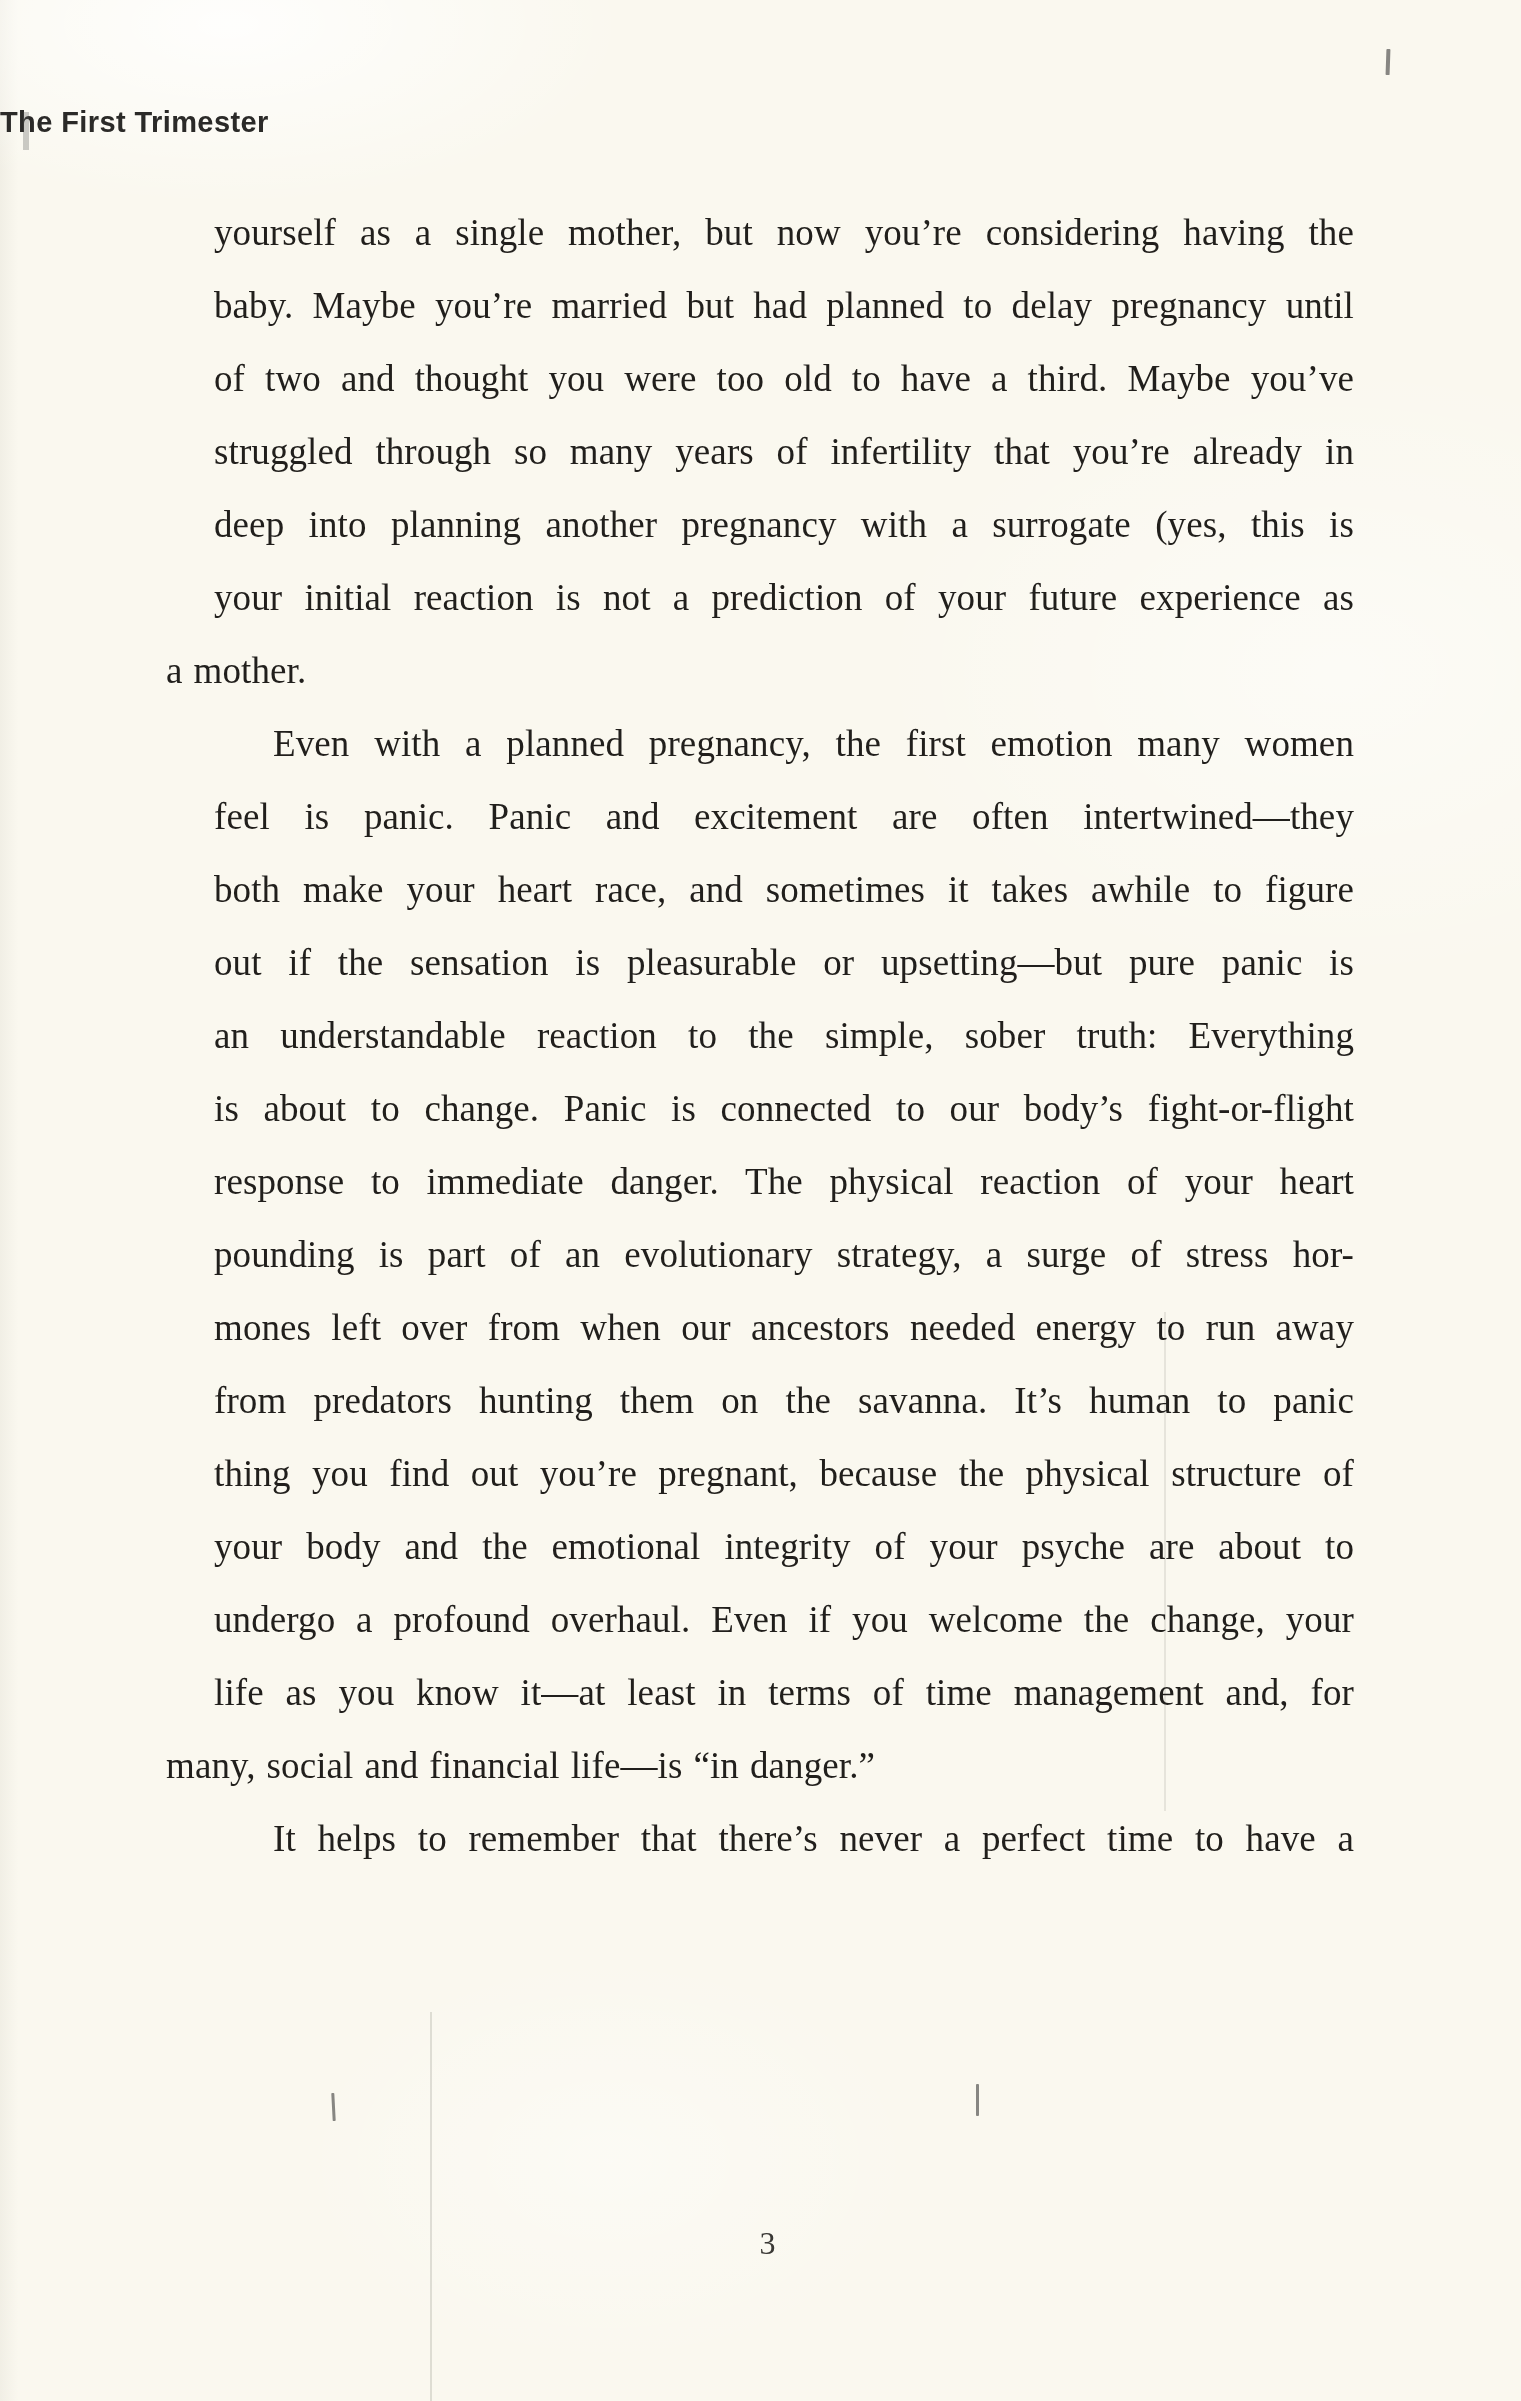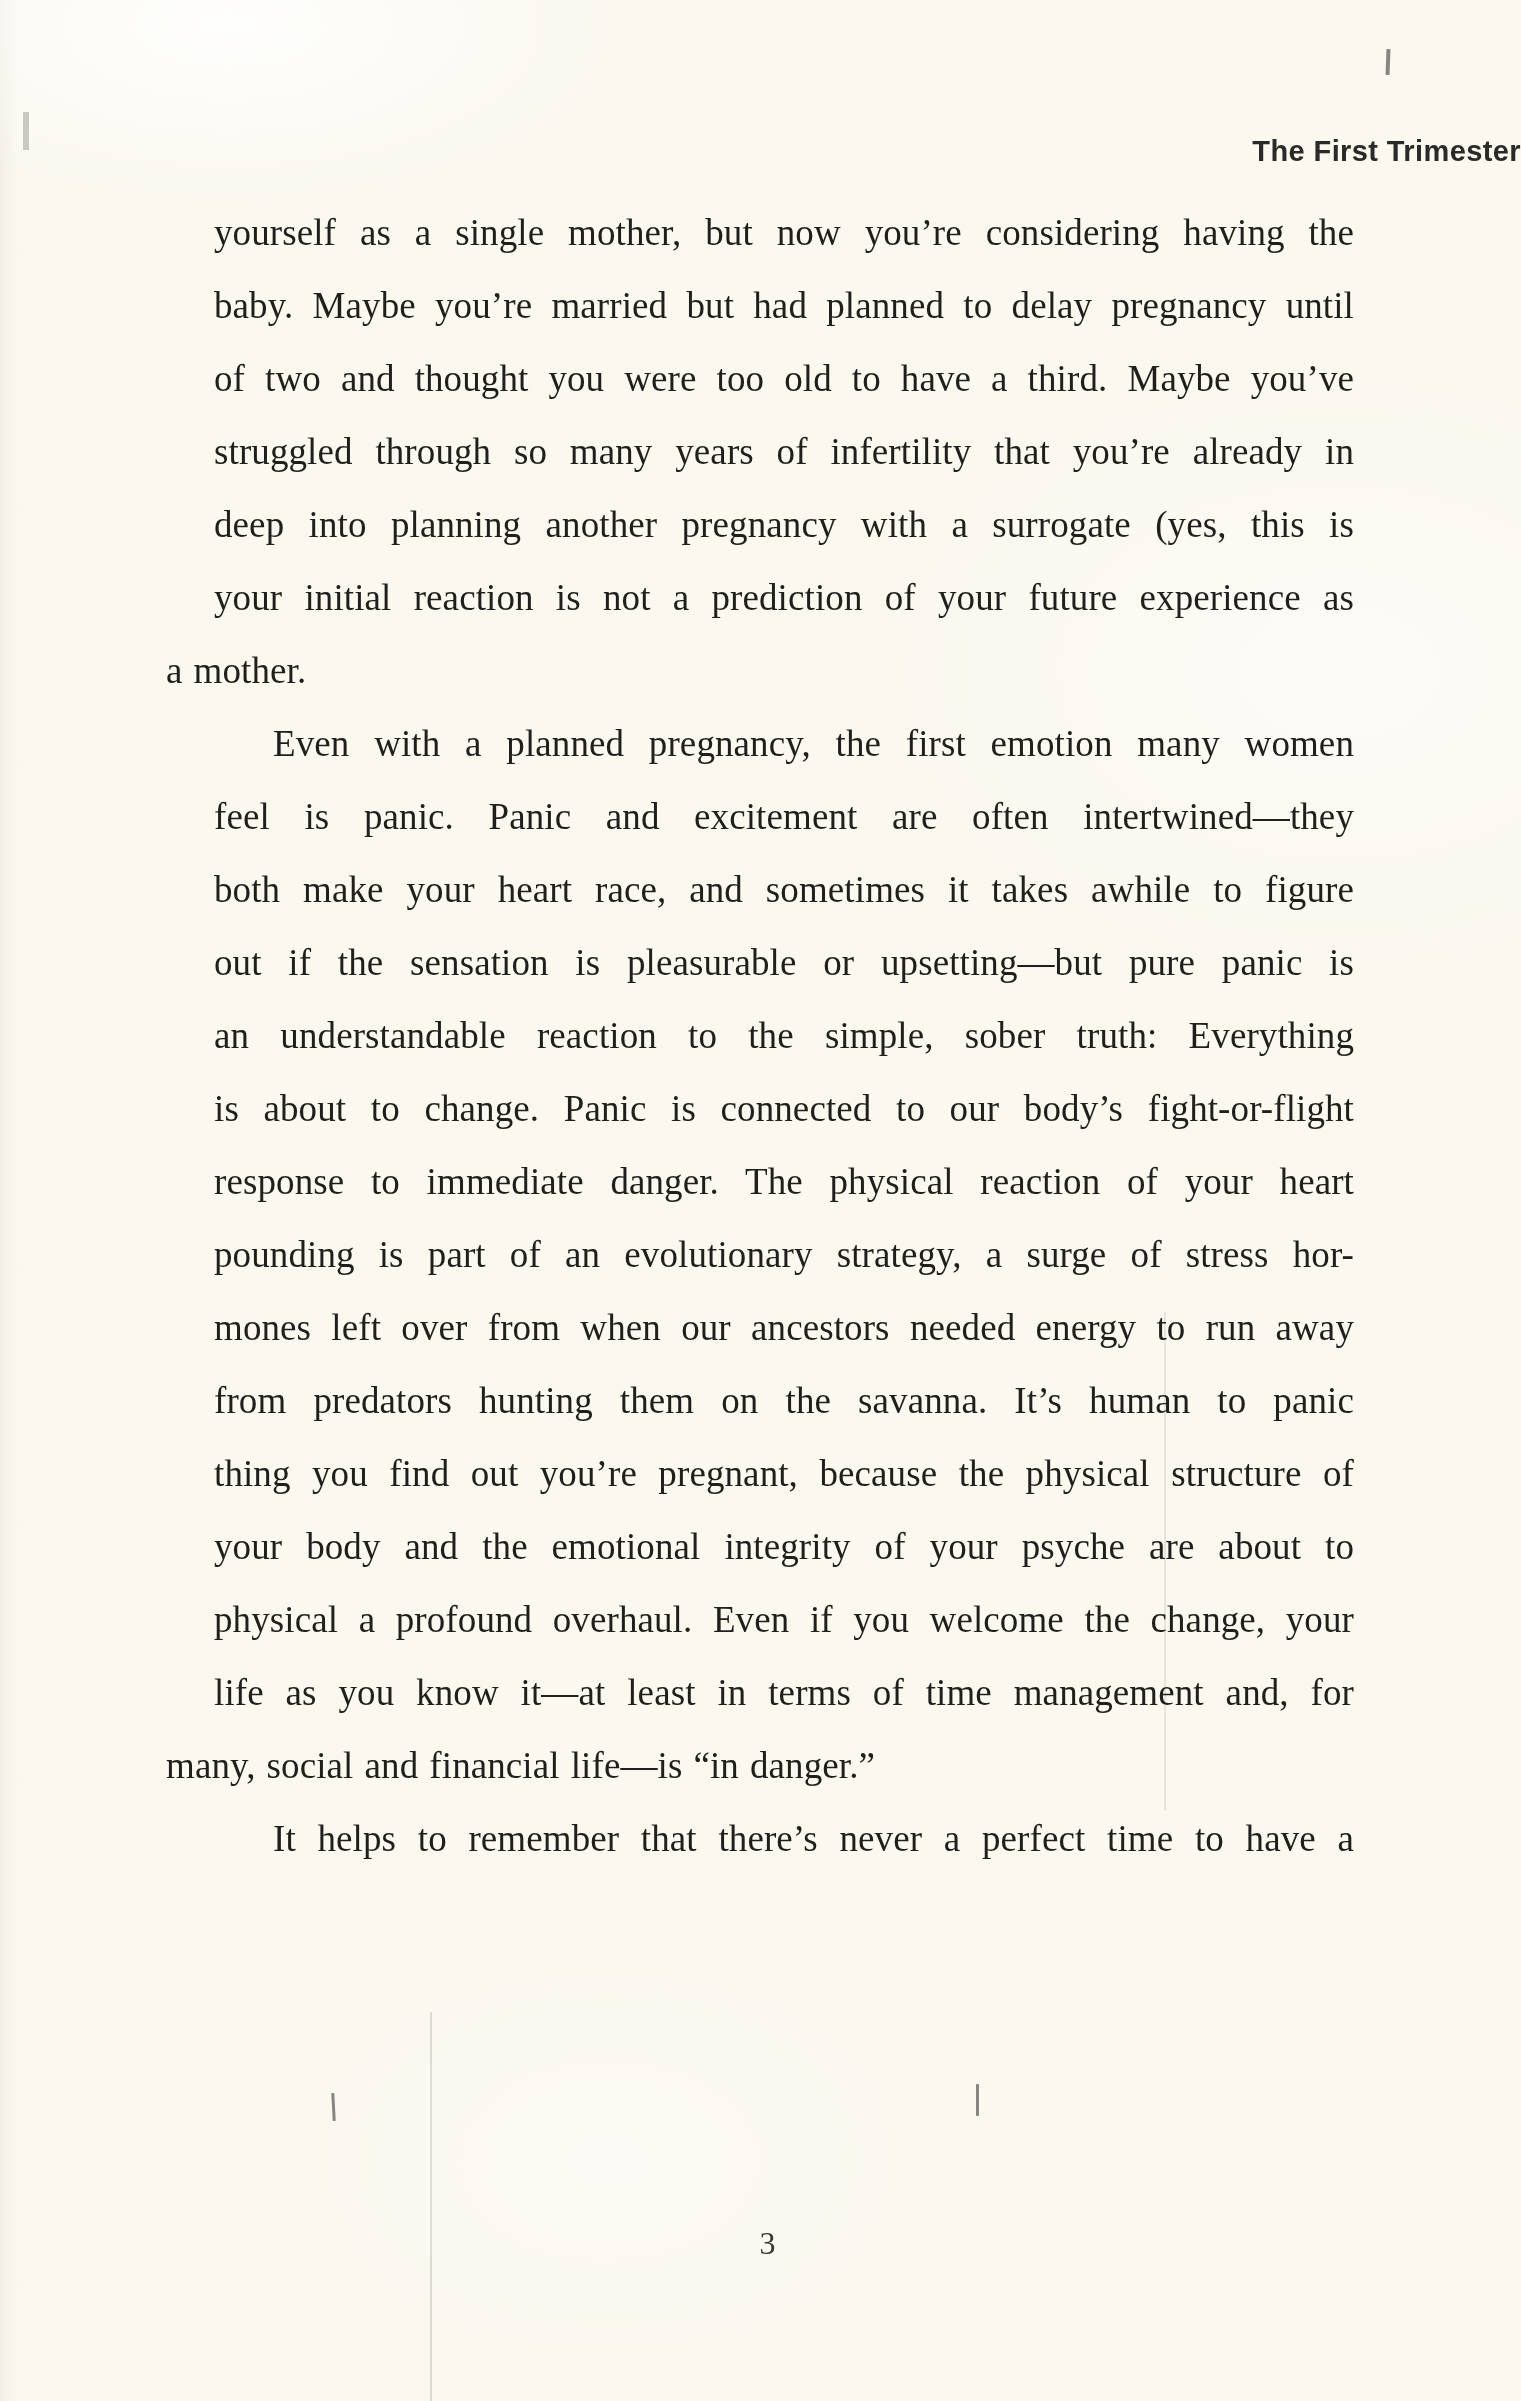--- a/index.html
+++ b/index.html
@@ -15,24 +15,24 @@
     background:
       radial-gradient(ellipse 612px 280px at 15% 1%, rgba(255,255,255,0.85), rgba(255,255,255,0) 65%),
       radial-gradient(ellipse 787px 525px at 88% 28%, rgba(255,255,255,0.45), rgba(255,255,255,0) 60%),
       radial-gradient(ellipse 525px 350px at 40% 90%, rgba(255,255,255,0.35), rgba(255,255,255,0) 60%),
       linear-gradient(90deg, rgba(120,115,100,0.07), rgba(120,115,100,0) 1.2%),
       #faf8ef;
     font-family: "Liberation Serif", "DejaVu Serif", serif;
   }
   .running-head {
     position: absolute;
-    top: 134px;
+    top: 105px;
     left: 0;
     width: 100%;
-    text-align: right;
+    text-align: left;
     font-family: "Liberation Sans", "DejaVu Sans", sans-serif;
     font-weight: bold;
     font-size: 29px;
     line-height: 35px;
     letter-spacing: 0.4px;
     color: #2b2a28;
   }
   .body-text {
     position: absolute;
     top: 196px;
@@ -96,21 +96,21 @@
       <div class="line j"><span>both make your heart race, and sometimes it takes awhile to figure</span></div>
       <div class="line j"><span>out if the sensation is pleasurable or upsetting—but pure panic is</span></div>
       <div class="line j"><span>an understandable reaction to the simple, sober truth: </span><span class="it">Everything</span></div>
       <div class="line j"><span>is about to change. Panic is connected to our body’s fight-or-flight</span></div>
       <div class="line j"><span>response to immediate danger. The physical reaction of your heart</span></div>
       <div class="line j"><span>pounding is part of an evolutionary strategy, a surge of stress hor-</span></div>
       <div class="line j"><span>mones left over from when our ancestors needed energy to run away</span></div>
       <div class="line j"><span>from predators hunting them on the savanna. It’s human to panic</span></div>
       <div class="line j"><span>thing you find out you’re pregnant, because the physical structure of</span></div>
       <div class="line j"><span>your body and the emotional integrity of your psyche are about to</span></div>
-      <div class="line j"><span>physical a profound overhaul. Even if you welcome the change, your</span></div>
+      <div class="line j"><span>undergo a profound overhaul. Even if you welcome the change, your</span></div>
       <div class="line j"><span>life as you know it—at least in terms of time management and, for</span></div>
       <div class="line"><span>many, social and financial life—is “in danger.”</span></div>
       <div class="line j ind"><span>It helps to remember that there’s never a perfect time to have a</span></div>
     </div>
 
   <div class="folio">3</div>
 
   <div class="mark" style="left:1386px; top:49px; width:3.5px; height:26px; transform:rotate(2deg);"></div>
   <div class="edge-dash" style="left:23px; top:112px; width:6.1px; height:38px;"></div>
   <div class="crease" style="left:1164px; top:1312px; height:499px;"></div>

